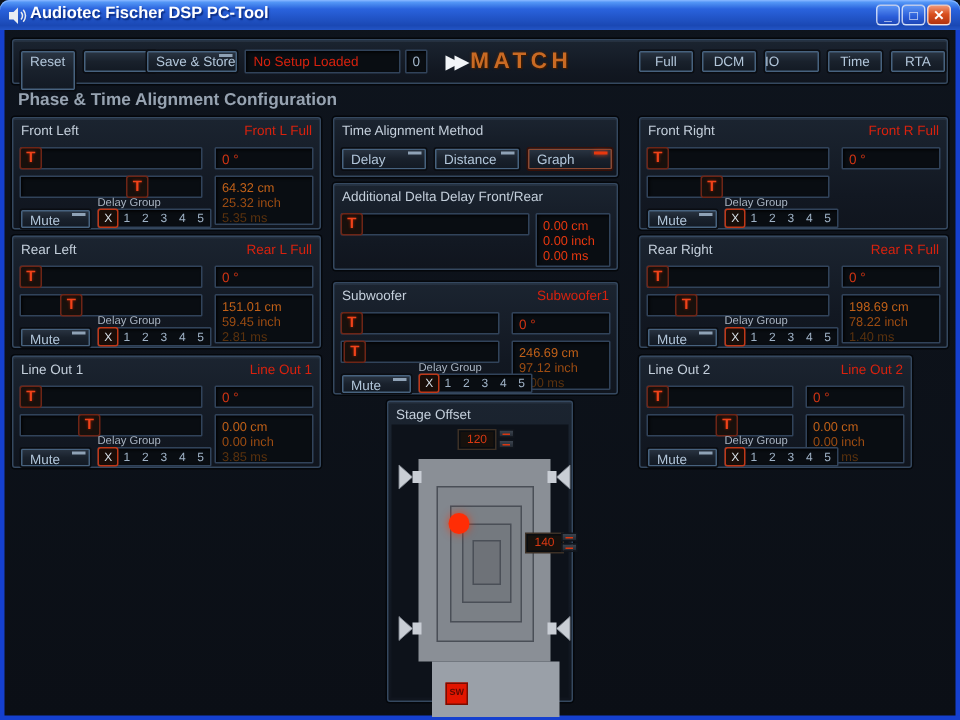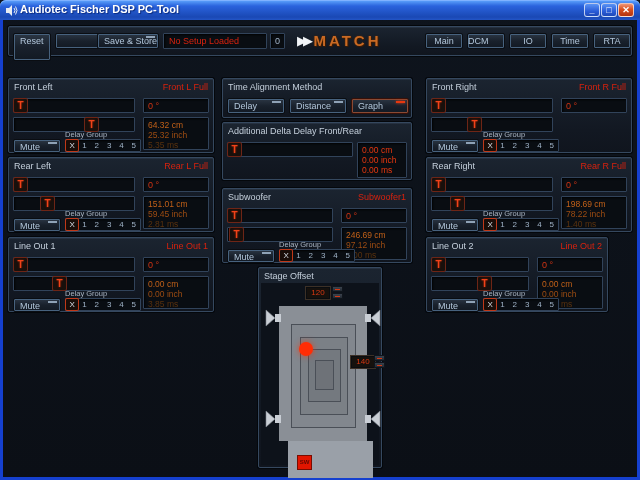--- a/index.html
+++ b/index.html
@@ -103,27 +103,28 @@
   <div class="panel toolbar">
     <div class="btn" style="left:4px;top:6px;width:38px;height:28px;"><span>Reset</span></div>
     <div class="btn" style="left:46px;top:6px;width:34px;height:16px;padding-left:48px;"><span>Load</span></div>
     <div class="btn" style="left:88px;top:6px;width:62px;height:16px;"><span>Save &amp; Store</span><span class="dash"></span></div>
     <div class="sunken status-field">No Setup Loaded</div>
     <div class="sunken counter-field">0</div>
     <div class="logo">
       <span class="chev">▶▶</span>
       <span class="word">MATCH</span>
     </div>
-    <div class="btn" style="left:416px;top:6px;width:38px;height:16px;text-align:center;padding:0;"><span>Main</span></div>
-    <div class="btn" style="left:458px;top:6px;width:38px;height:16px;padding:0;"><span>DCM</span></div>
-    <div class="btn" style="left:500px;top:6px;width:38px;height:16px;text-align:center;padding:0;"><span>IO</span></div>
+    <div class="btn" style="left:416px;top:6px;width:38px;height:16px;text-align:center;padding:0;"><span>Full</span></div>
+    <div class="btn" style="left:458px;top:6px;width:38px;height:16px;text-align:center;padding:0;"><span>DCM</span></div>
+    <div class="btn" style="left:500px;top:6px;width:38px;height:16px;text-align:left;padding:0;"><span>IO</span></div>
     <div class="btn" style="left:542px;top:6px;width:38px;height:16px;text-align:center;padding:0;"><span>Time</span></div>
     <div class="btn" style="left:584px;top:6px;width:38px;height:16px;text-align:center;padding:0;"><span>RTA</span></div>
   </div>
 
+  <div class="page-title">Phase &amp; Time Alignment Configuration</div>
 
   <div class="panel" style="left:8px;top:78px;width:206px;height:75px;">
   <div class="hdr">Front Left</div>
   <div class="hdr-r">Front L Full</div>
   <div class="sunken track" style="left:4px;top:19px;right:78px;"></div>
   <div class="t-handle" style="left:4px;top:19px;"><span>T</span></div>
   <div class="sunken phase-box">0 °</div>
   <div class="sunken track delay-track" style="left:4px;top:38px;right:78px;"></div>
   <div class="t-handle delay-handle" style="top: 38px; left: 75px;"><span>T</span></div>
   <div class="sunken values">

